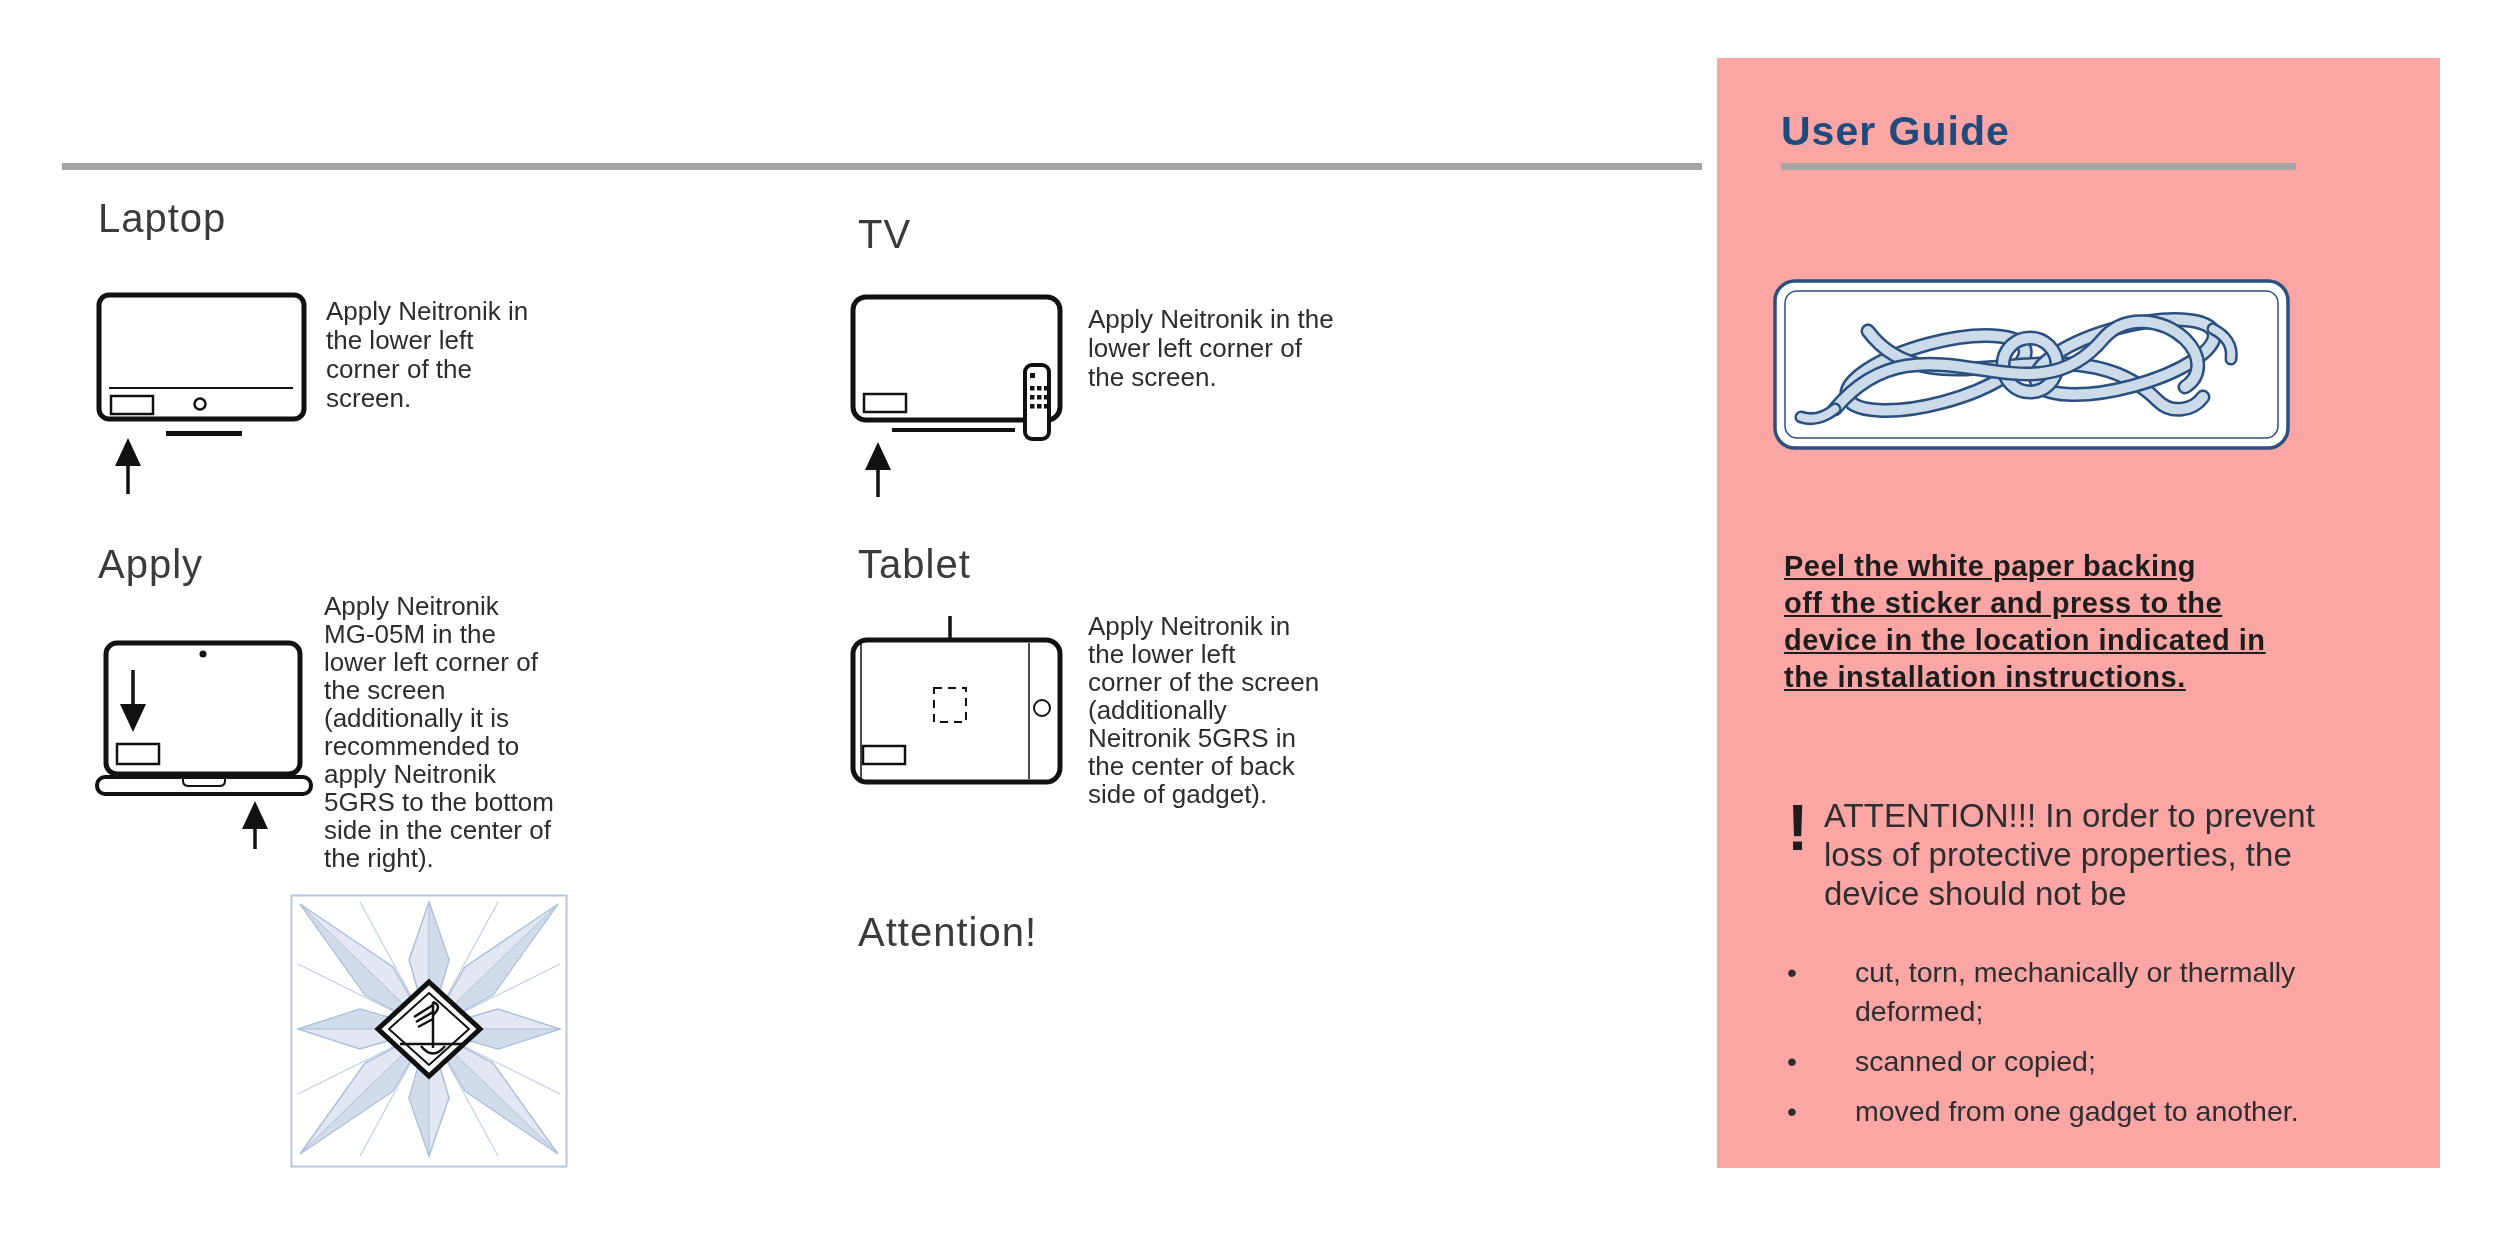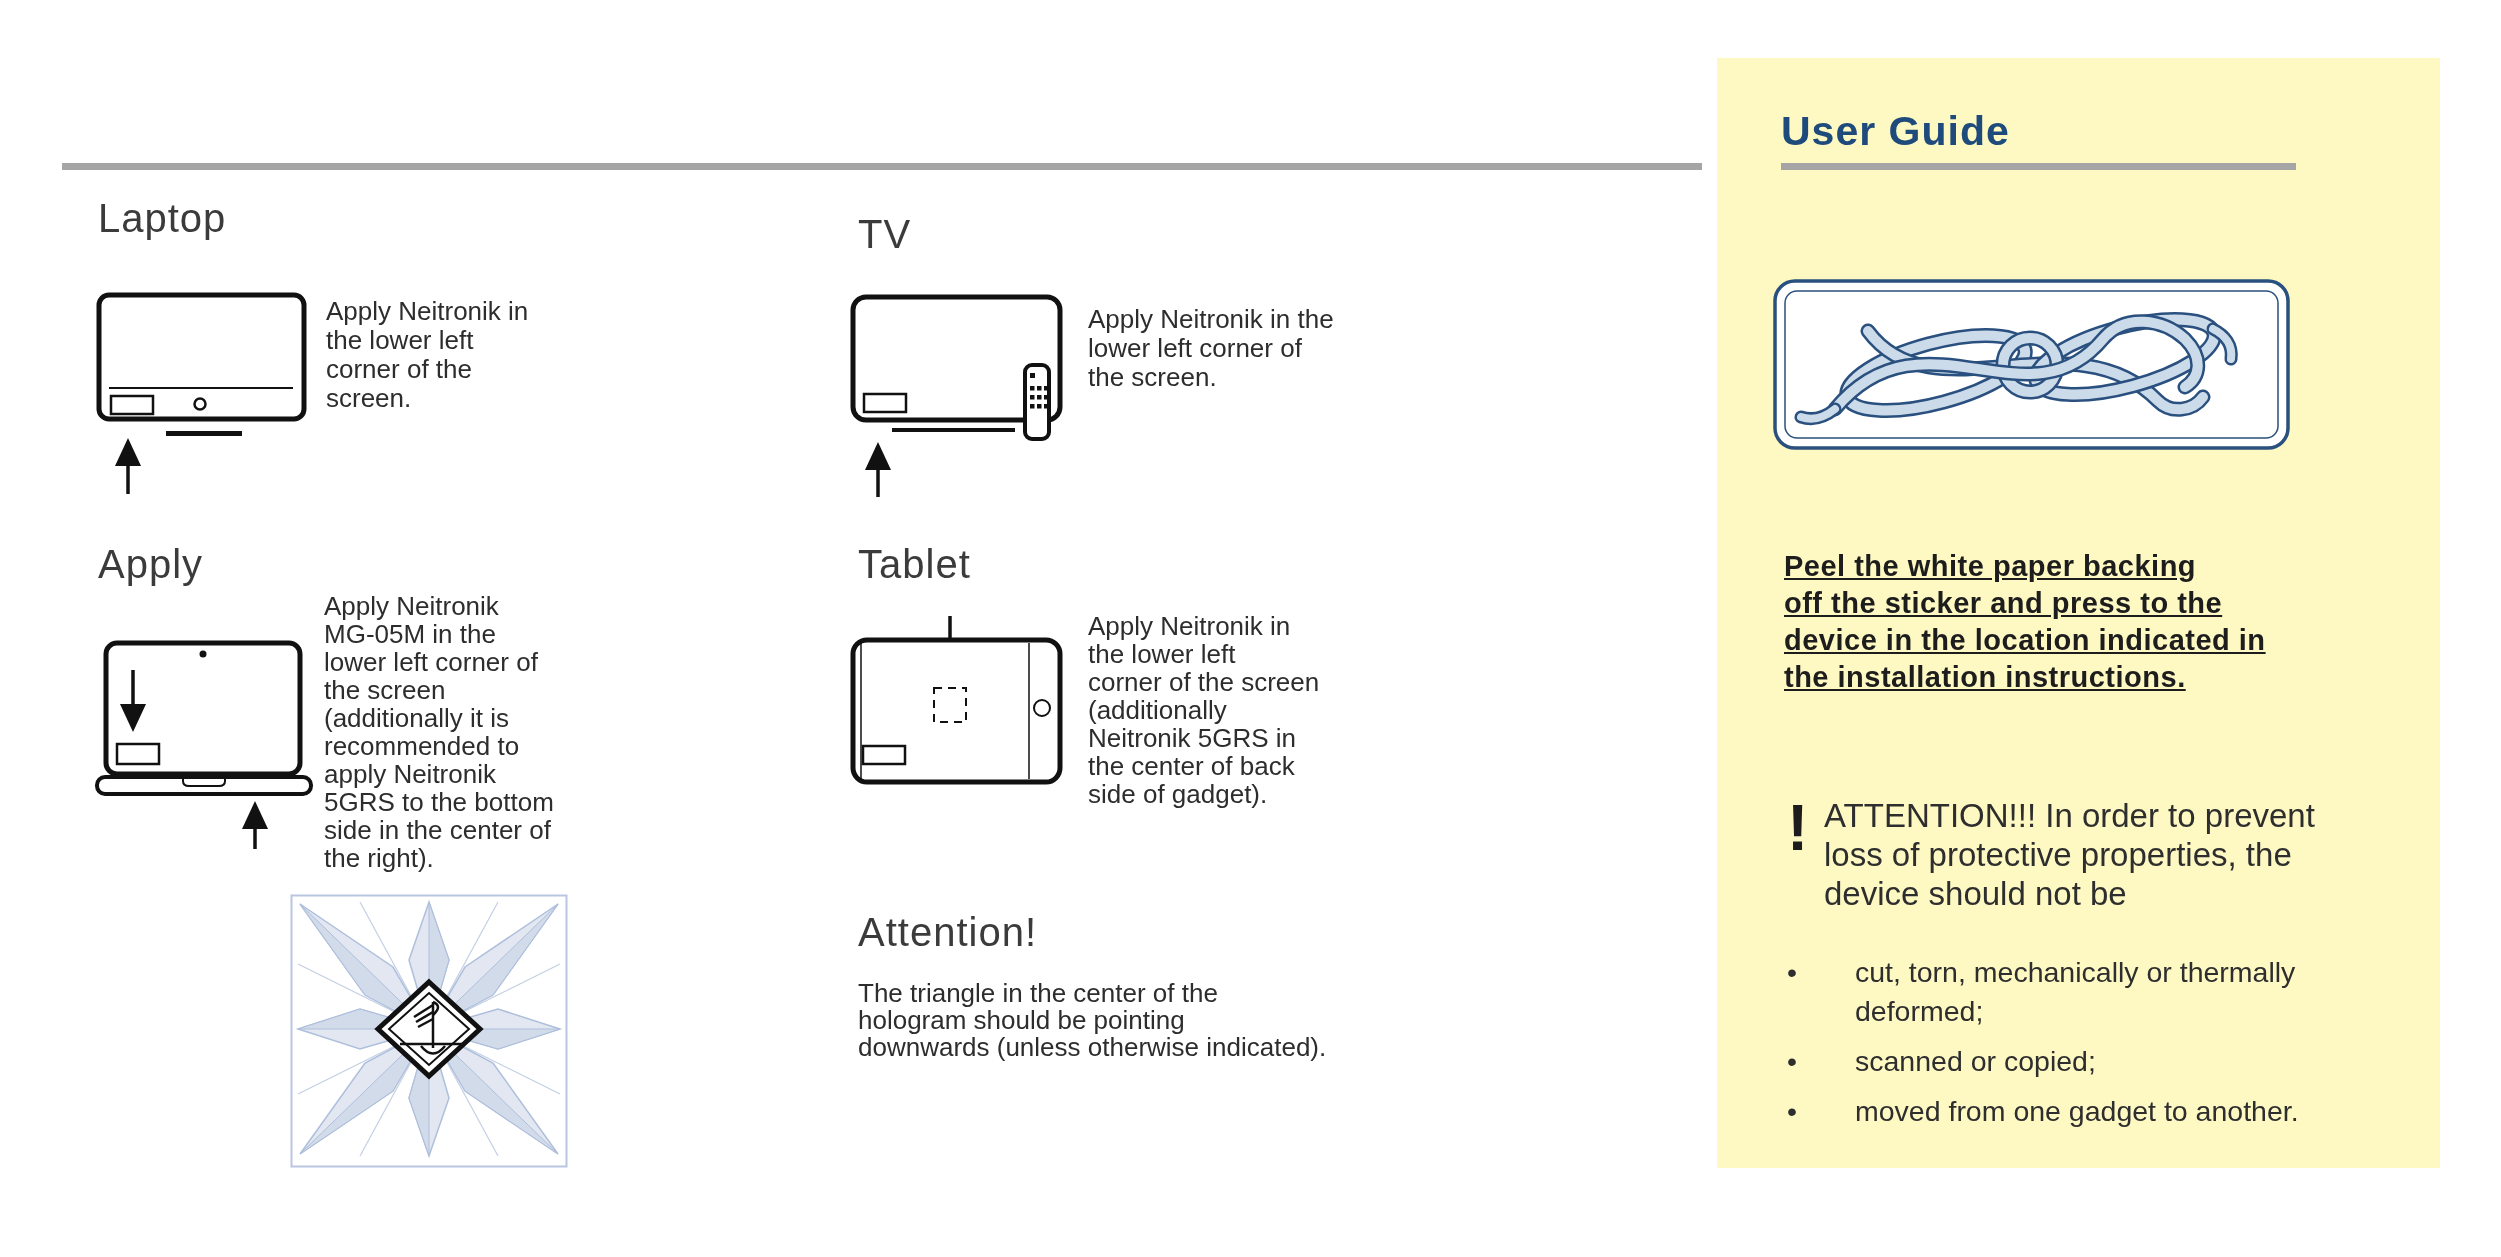--- a/index.html
+++ b/index.html
@@ -4,21 +4,21 @@
 <style>
   html,body{margin:0;padding:0;background:#ffffff;}
   .page{position:relative;width:2501px;height:1257px;background:#ffffff;overflow:hidden;
         font-family:"Liberation Sans", sans-serif;}
   .abs{position:absolute;}
   .rule{background:#a5a5a5;height:7px;}
   .h1{font-size:40px;color:#3b3b3b;letter-spacing:1px;white-space:pre;}
   .body-text{font-size:26px;line-height:29px;color:#2d2d2d;white-space:pre-line;}
   .body-tight{line-height:28px;}
   .attn-body{line-height:27px;}
-  .panel{background:#fef9c3;}
+  .panel{background:#fca5a5;}
   .panel-title{font-size:41px;font-weight:bold;color:#1e4b7c;letter-spacing:1px;white-space:pre;}
   .peel{font-size:29px;line-height:37px;font-weight:bold;color:#1d1d1d;white-space:pre-line;letter-spacing:0.5px;}
   .warn-row{display:flex;align-items:flex-start;}
   .bang{font-size:64px;line-height:64px;font-weight:bold;color:#1d1d1d;width:37px;flex:0 0 37px;}
   .warn-text{font-size:33px;line-height:39px;color:#2e2e2e;white-space:pre-line;}
   .bullets{margin:0;padding:0;list-style:none;}
   .bullet-item{display:flex;margin-bottom:11px;}
   .bullet-dot{font-size:28.5px;line-height:39px;color:#2e2e2e;width:37px;flex:0 0 37px;}
   .bullet-text{font-size:28.5px;line-height:39px;color:#2e2e2e;white-space:pre-line;margin-left:31px;}
   svg{display:block;}
@@ -183,23 +183,20 @@
 
   <div class="abs body-text body-tight" style="left:1088px;top:612px;">Apply Neitronik in
 the lower left
 corner of the screen
 (additionally
 Neitronik 5GRS in
 the center of back
 side of gadget).</div>
 
   <div class="abs h1" style="left:858px;top:910px;">Attention!</div>
-  <div class="abs body-text attn-body" style="left:858px;top:980px;">The triangle in the center of the
-hologram should be pointing
-downwards (unless otherwise indicated).</div>
 
   <div class="abs panel" style="left:1717px;top:58px;width:723px;height:1110px;">
 
     <div class="abs panel-title" style="left:64px;top:50px;">User Guide</div>
     <div class="abs rule" style="left:64px;top:105px;width:515px;"></div>
 
     <div class="abs" style="left:56px;top:221px;">
       <svg width="517" height="171" viewBox="0 0 517 171">
         <rect x="2" y="2" width="513" height="167" rx="20" fill="#ffffff" stroke="#2a507f" stroke-width="3.5"></rect>
         <rect x="12" y="12" width="493" height="147" rx="12" fill="none" stroke="#2a507f" stroke-width="1.5"></rect>

